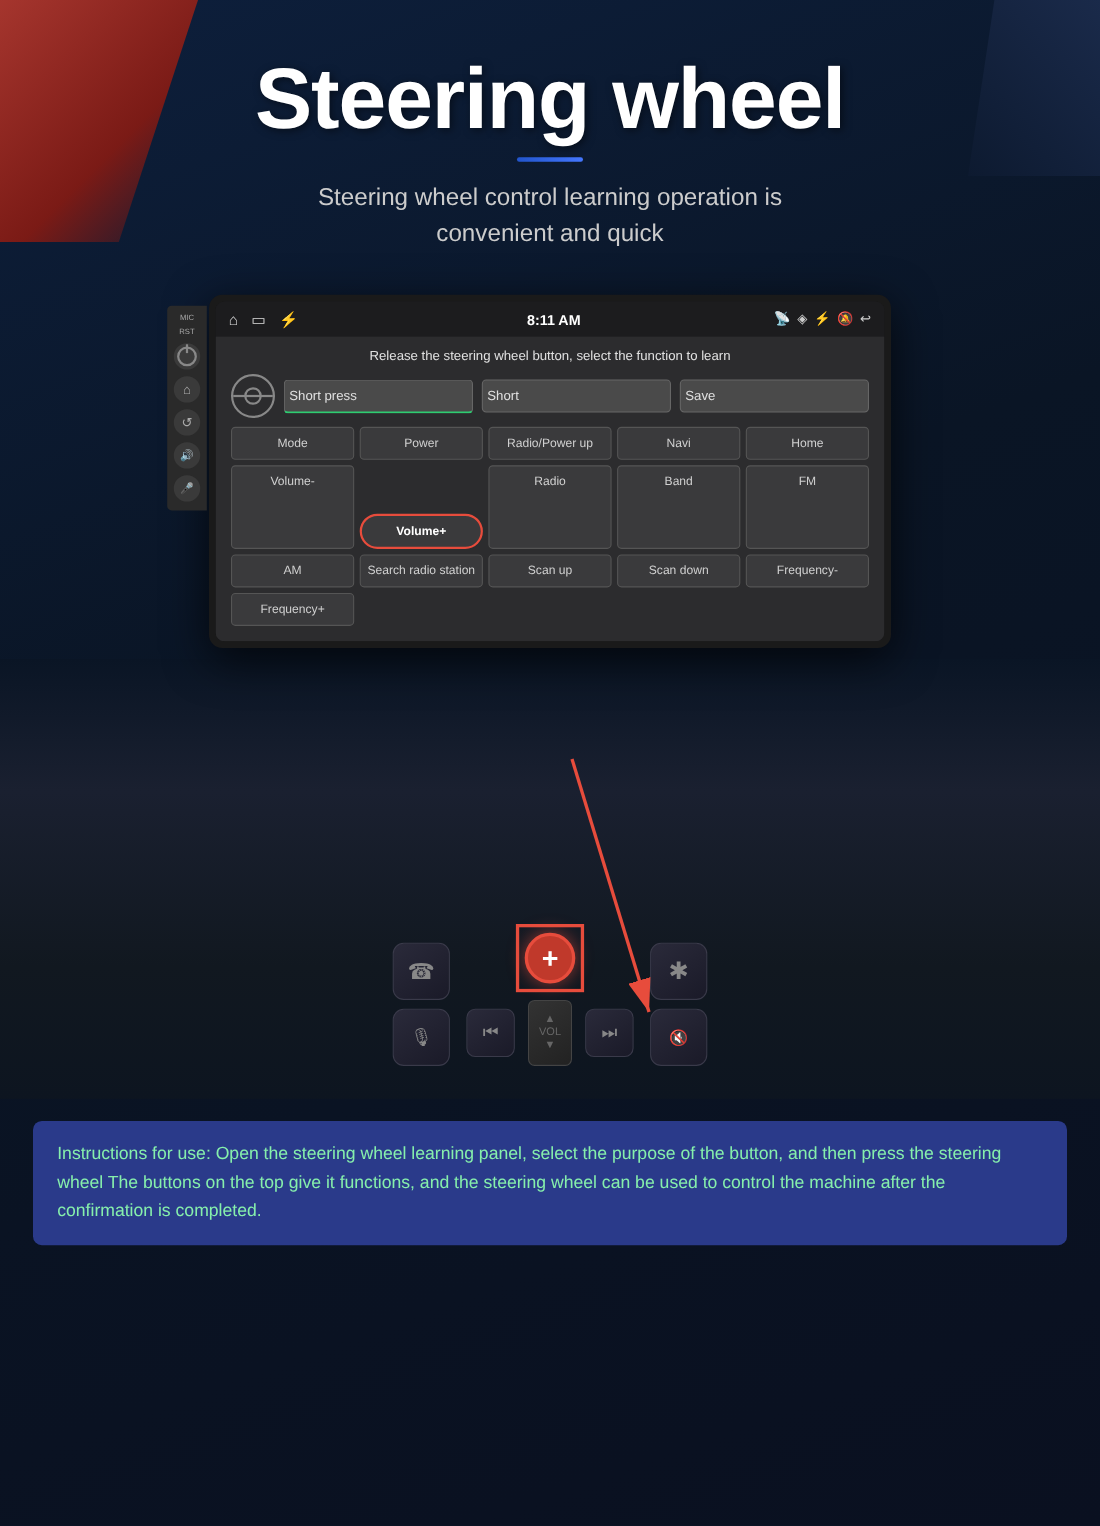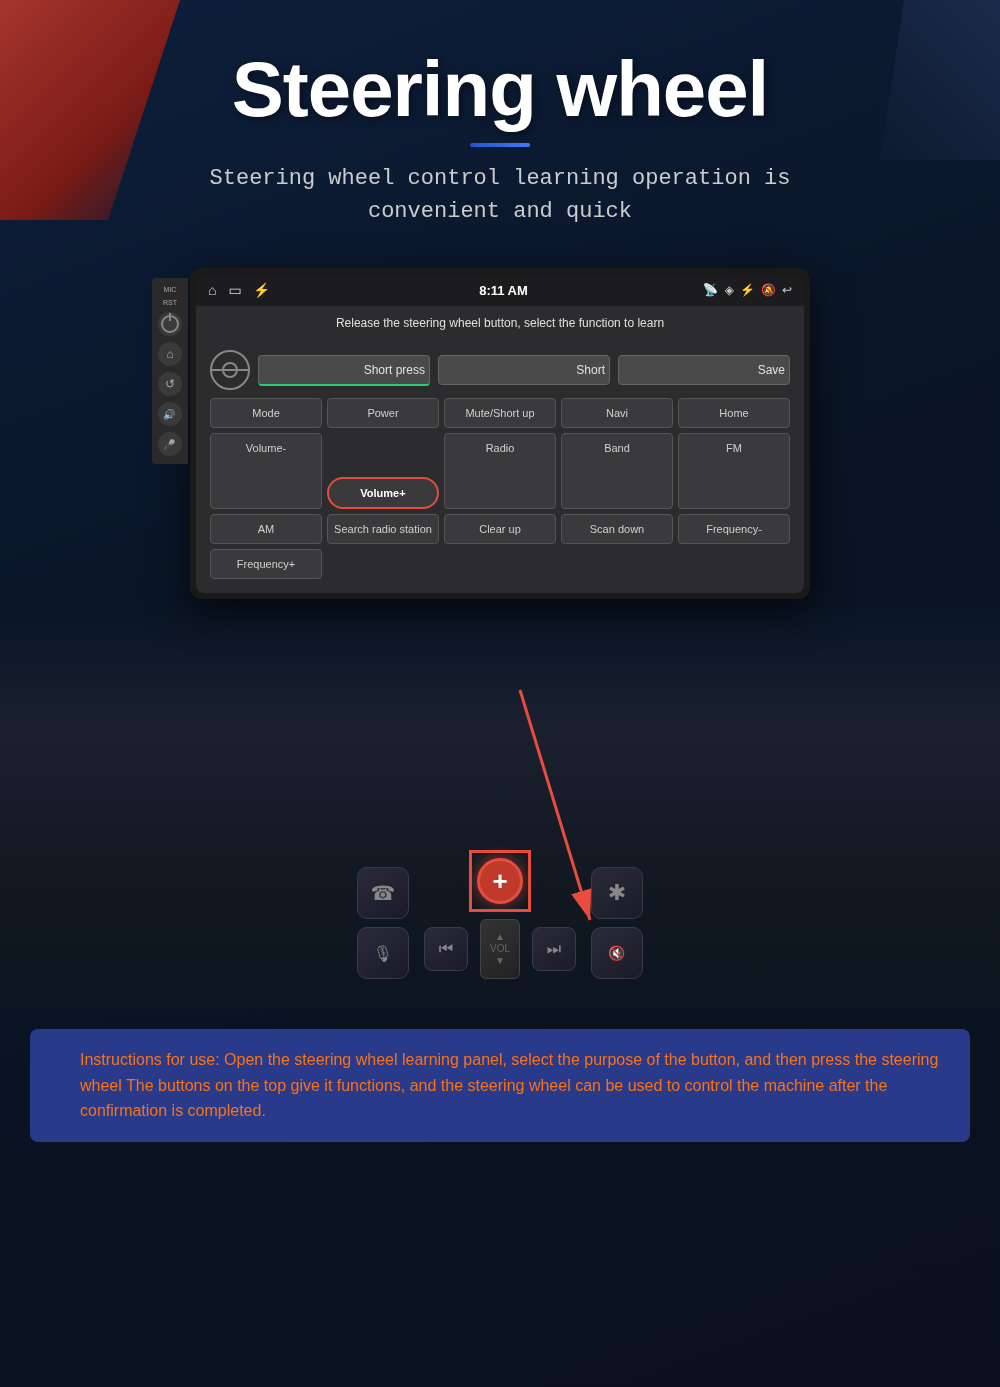--- a/index.html
+++ b/index.html
@@ -57,21 +57,21 @@
       height: 4px;
       background: linear-gradient(90deg, #2255cc, #4477ff);
       margin: 15px auto;
       border-radius: 2px;
     }
     .subtitle-text {
       font-size: 22px;
       font-weight: 400;
       color: #cccccc;
       line-height: 1.5;
-      font-family: Liberation Mono, monospace;
+      font-family: Liberation Sans, sans-serif;
       margin-top: 10px;
     }
 
     
     .screen-container {
       position: relative;
       margin: 20px auto;
       width: 620px;
       z-index: 2;
     }
@@ -172,21 +172,21 @@
     
     .learning-panel {
       background: #2c2c2e;
       padding: 10px 14px 14px;
     }
     .panel-instruction {
       text-align: center;
       font-size: 12px;
       color: #e0e0e0;
       font-family: Arial, sans-serif;
-      margin-bottom: 20px;
+      margin-bottom: 10px;
     }
     .panel-top-row {
       display: flex;
       align-items: center;
       gap: 8px;
       margin-bottom: 8px;
     }
     .steering-icon {
       width: 40px; height: 40px;
       border: 2.5px solid #888;
@@ -215,21 +215,21 @@
       top: 50%;
       transform: translateY(-50%);
     }
 
     .panel-btn {
       flex: 1;
       background: #4a4a4a;
       border: 1px solid #666;
       border-radius: 4px;
       padding: 7px 4px;
-      text-align: right;
+      text-align: left;
       font-size: 12px;
       color: #e0e0e0;
       font-family: Arial, sans-serif;
       cursor: pointer;
     }
     .panel-btn.active {
       border-bottom: 2px solid #2ecc71;
     }
 
     .grid-buttons {
@@ -272,24 +272,23 @@
     .instructions-box {
       margin: 20px 30px 30px;
       background: #2a3a8a;
       border-radius: 8px;
       padding: 18px 22px;
       position: relative;
       z-index: 2;
     }
     .instructions-text {
       font-size: 16px;
-      color: #f97316;
+      color: #86efac;
       font-family: Arial, sans-serif;
       line-height: 1.6;
-      margin-left: 28px;
     }
 
     .nav-icon {
       font-size: 14px;
       color: #ddd;
     }
   </style>
 </head>
 <body>
 
@@ -344,34 +343,34 @@
           <div class="panel-top-row">
             <div class="steering-icon"></div>
             <div class="panel-btn active">Short press</div>
             <div class="panel-btn">Short</div>
             <div class="panel-btn">Save</div>
           </div>
 
           <div class="grid-buttons">
             <div class="grid-btn">Mode</div>
             <div class="grid-btn">Power</div>
-            <div class="grid-btn">Mute/Short up</div>
+            <div class="grid-btn">Radio/Power up</div>
             <div class="grid-btn">Navi</div>
 
             <div class="grid-btn">Home</div>
             <div class="grid-btn">Volume-</div>
             <div class="grid-btn" style="border: 2.5px solid #e74c3c; border-radius: 20px; color: #fff; font-weight: bold; margin-top: 44px;">Volume+</div>
             <div class="grid-btn">Radio</div>
 
             <div class="grid-btn">Band</div>
             <div class="grid-btn">FM</div>
             <div class="grid-btn">AM</div>
             <div class="grid-btn">Search radio station</div>
 
-            <div class="grid-btn">Clear up</div>
+            <div class="grid-btn">Scan up</div>
             <div class="grid-btn">Scan down</div>
             <div class="grid-btn">Frequency-</div>
             <div class="grid-btn">Frequency+</div>
           </div>
 
         </div>
       </div>
     </div>
   </div>
 

